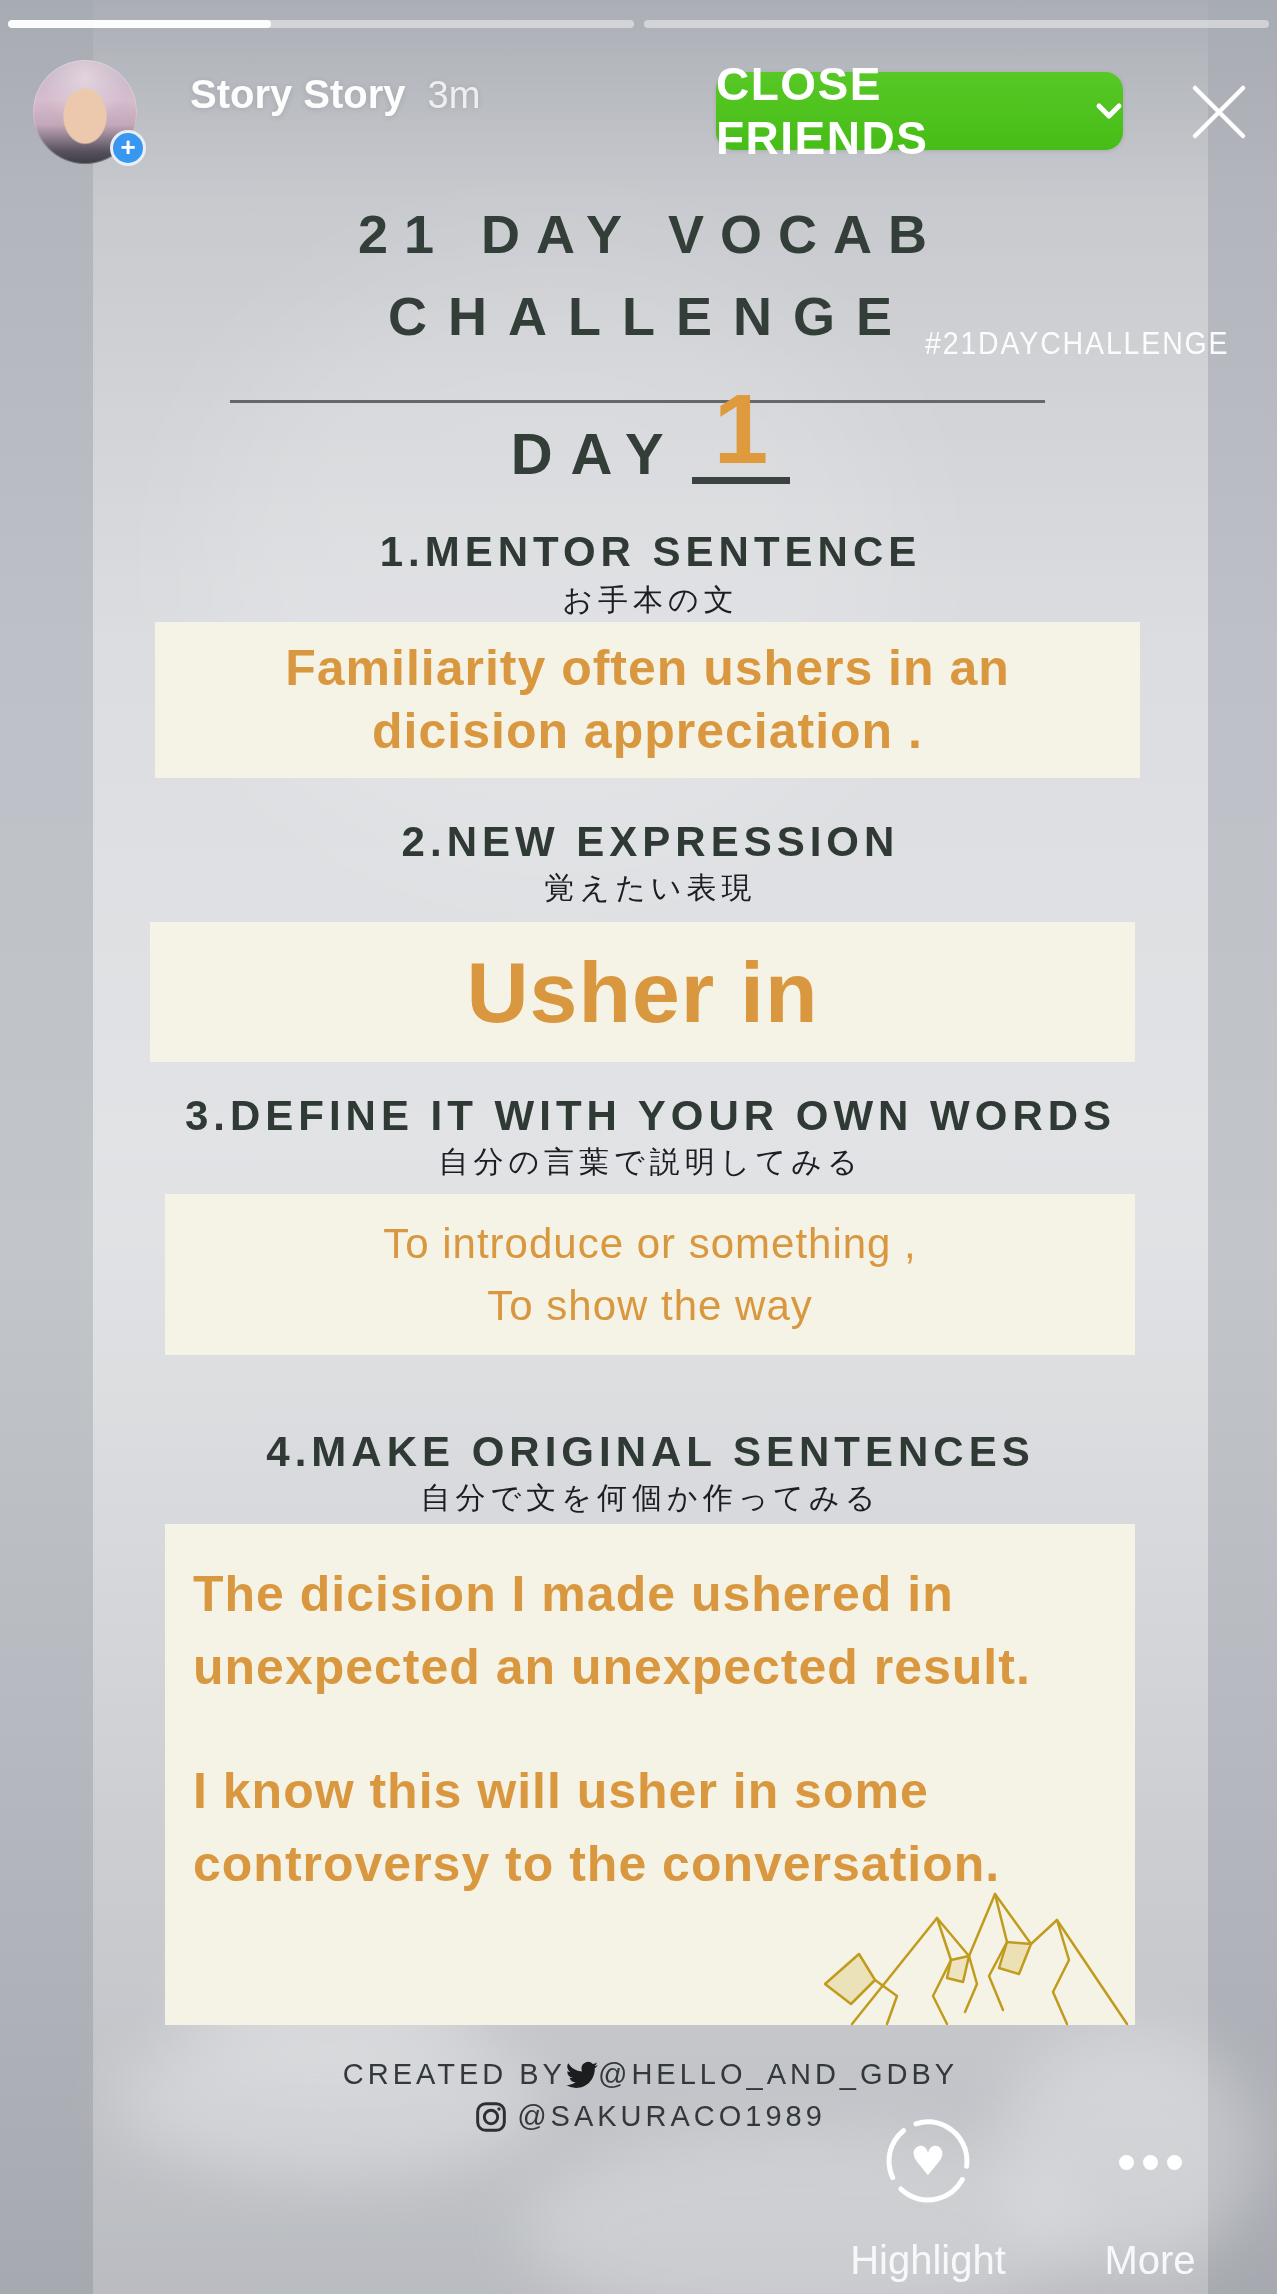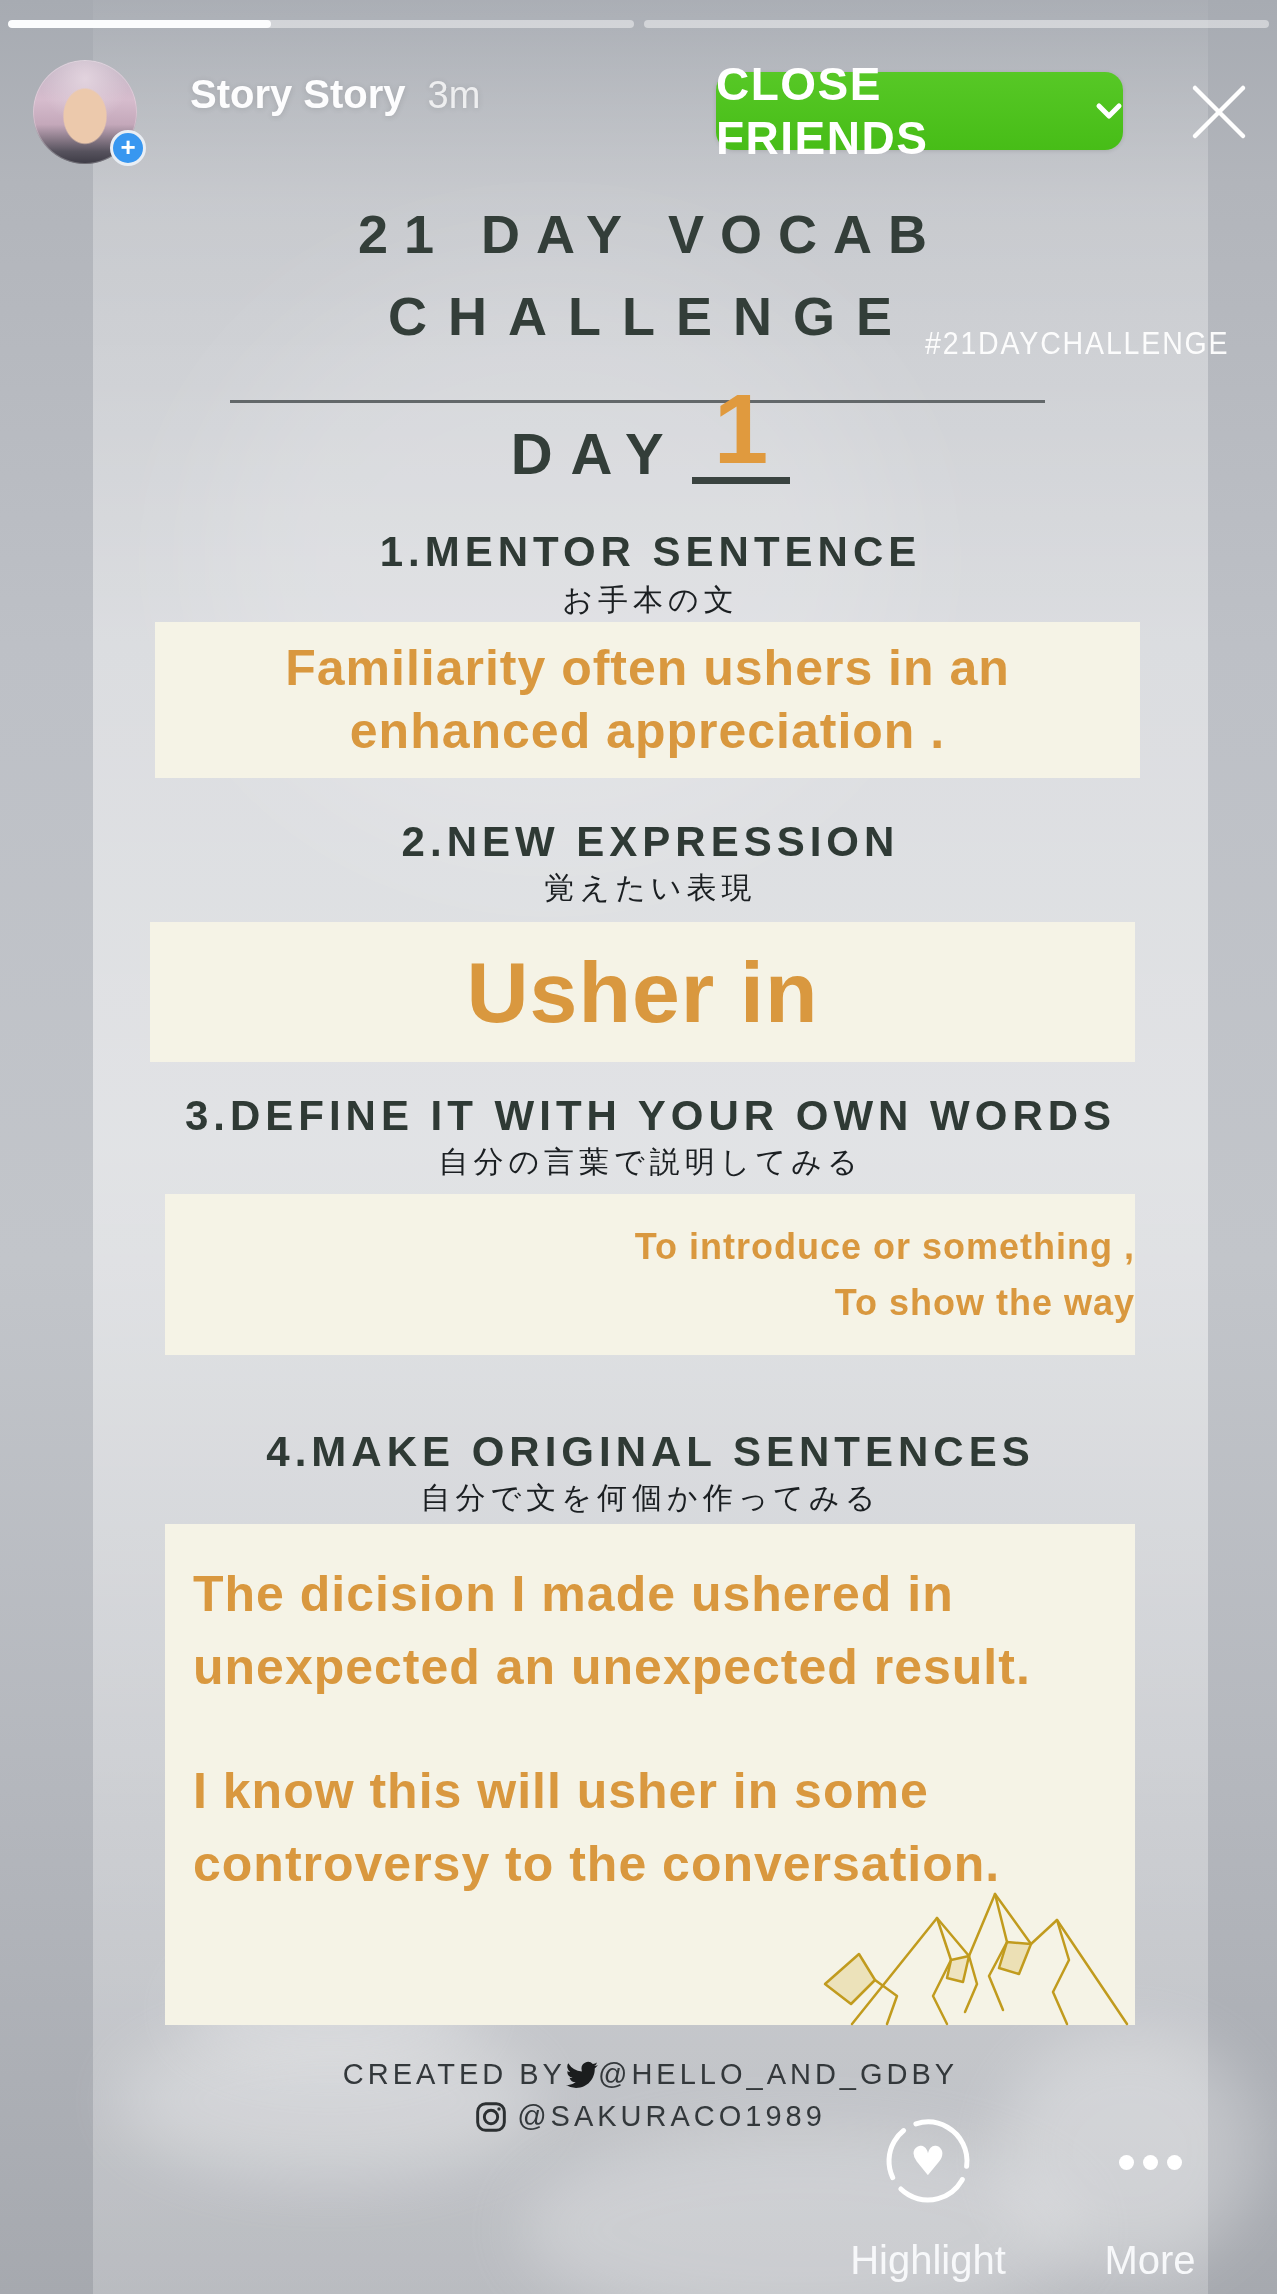--- a/index.html
+++ b/index.html
@@ -63,21 +63,21 @@
   .sec-h{left:93px;width:1115px;text-align:center;font-size:42px;font-weight:700;letter-spacing:5px;color:#2f3a35;}
   .sec-jp{left:93px;width:1115px;text-align:center;font-size:30px;font-weight:500;letter-spacing:5px;color:#1b1f22;}
   .cream{background:#f5f3e6;}
   .box1{left:155px;top:622px;width:985px;height:156px;display:flex;flex-direction:column;justify-content:center;}
   .box2{left:150px;top:922px;width:985px;height:140px;display:flex;align-items:center;justify-content:center;}
   .box3{left:165px;top:1194px;width:970px;height:161px;display:flex;flex-direction:column;justify-content:center;gap:14px;}
   .box4{left:165px;top:1524px;width:970px;height:501px;box-sizing:border-box;padding:34px 28px 0;}
   .orange{color:#d9983f;}
   .mentor-line{text-align:center;font-size:50px;font-weight:700;letter-spacing:1px;line-height:1.26;}
   .expression{font-size:86px;font-weight:700;letter-spacing:1px;}
-  .define-line{text-align:right;font-size:36px;font-weight:700;letter-spacing:1px;}
+  .define-line{text-align:center;font-size:42px;font-weight:400;letter-spacing:1px;}
   .own-line{font-size:50px;font-weight:700;letter-spacing:1px;line-height:1.45;}
   .para1{margin-bottom:52px;}
   .mountains{position:absolute;right:-12px;bottom:-10px;pointer-events:none;}
 
   
   .credits1{left:93px;top:2058px;width:1115px;display:flex;justify-content:center;align-items:center;}
   .credits2{left:93px;top:2100px;width:1115px;display:flex;justify-content:center;align-items:center;gap:10px;}
   .credit-text{font-size:29px;font-weight:500;letter-spacing:4px;color:#33383b;}
 
   
@@ -140,21 +140,21 @@
     <span class="day-word">DAY</span>
     <span class="day-num-wrap">
       <span class="day-num">1</span>
     </span>
   </div>
 
   <div class="abs sec-h" style="top:528px;">1.MENTOR SENTENCE</div>
   <div class="abs sec-jp" style="top:580px;">お手本の文</div>
   <div class="abs cream box1">
     <div class="mentor-line orange">Familiarity often ushers in an</div>
-    <div class="mentor-line orange">enhanced appreciation .</div>
+    <div class="mentor-line orange">dicision appreciation .</div>
   </div>
 
   <div class="abs sec-h" style="top:818px;">2.NEW EXPRESSION</div>
   <div class="abs sec-jp" style="top:868px;">覚えたい表現</div>
   <div class="abs cream box2">
     <div class="expression orange">Usher in</div>
   </div>
 
   <div class="abs sec-h" style="top:1092px;">3.DEFINE IT WITH YOUR OWN WORDS</div>
   <div class="abs sec-jp" style="top:1142px;">自分の言葉で説明してみる</div>

